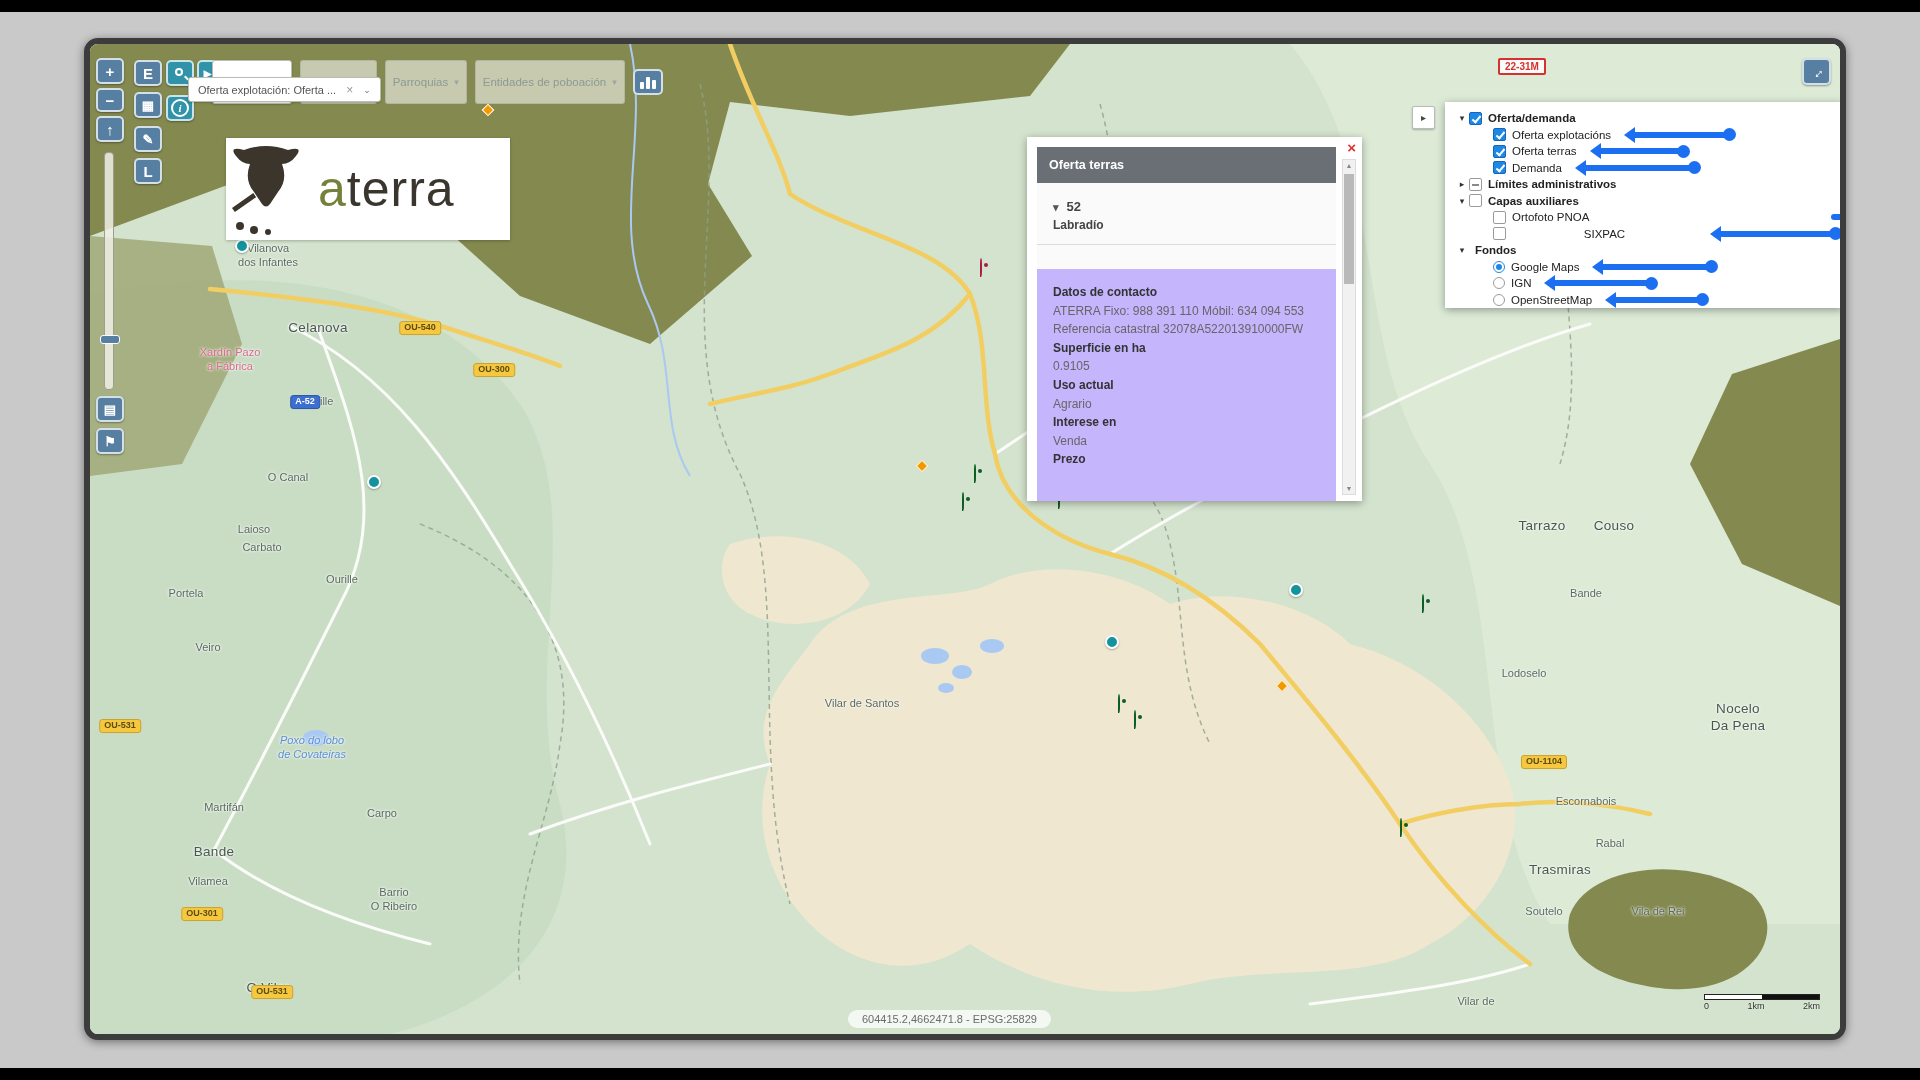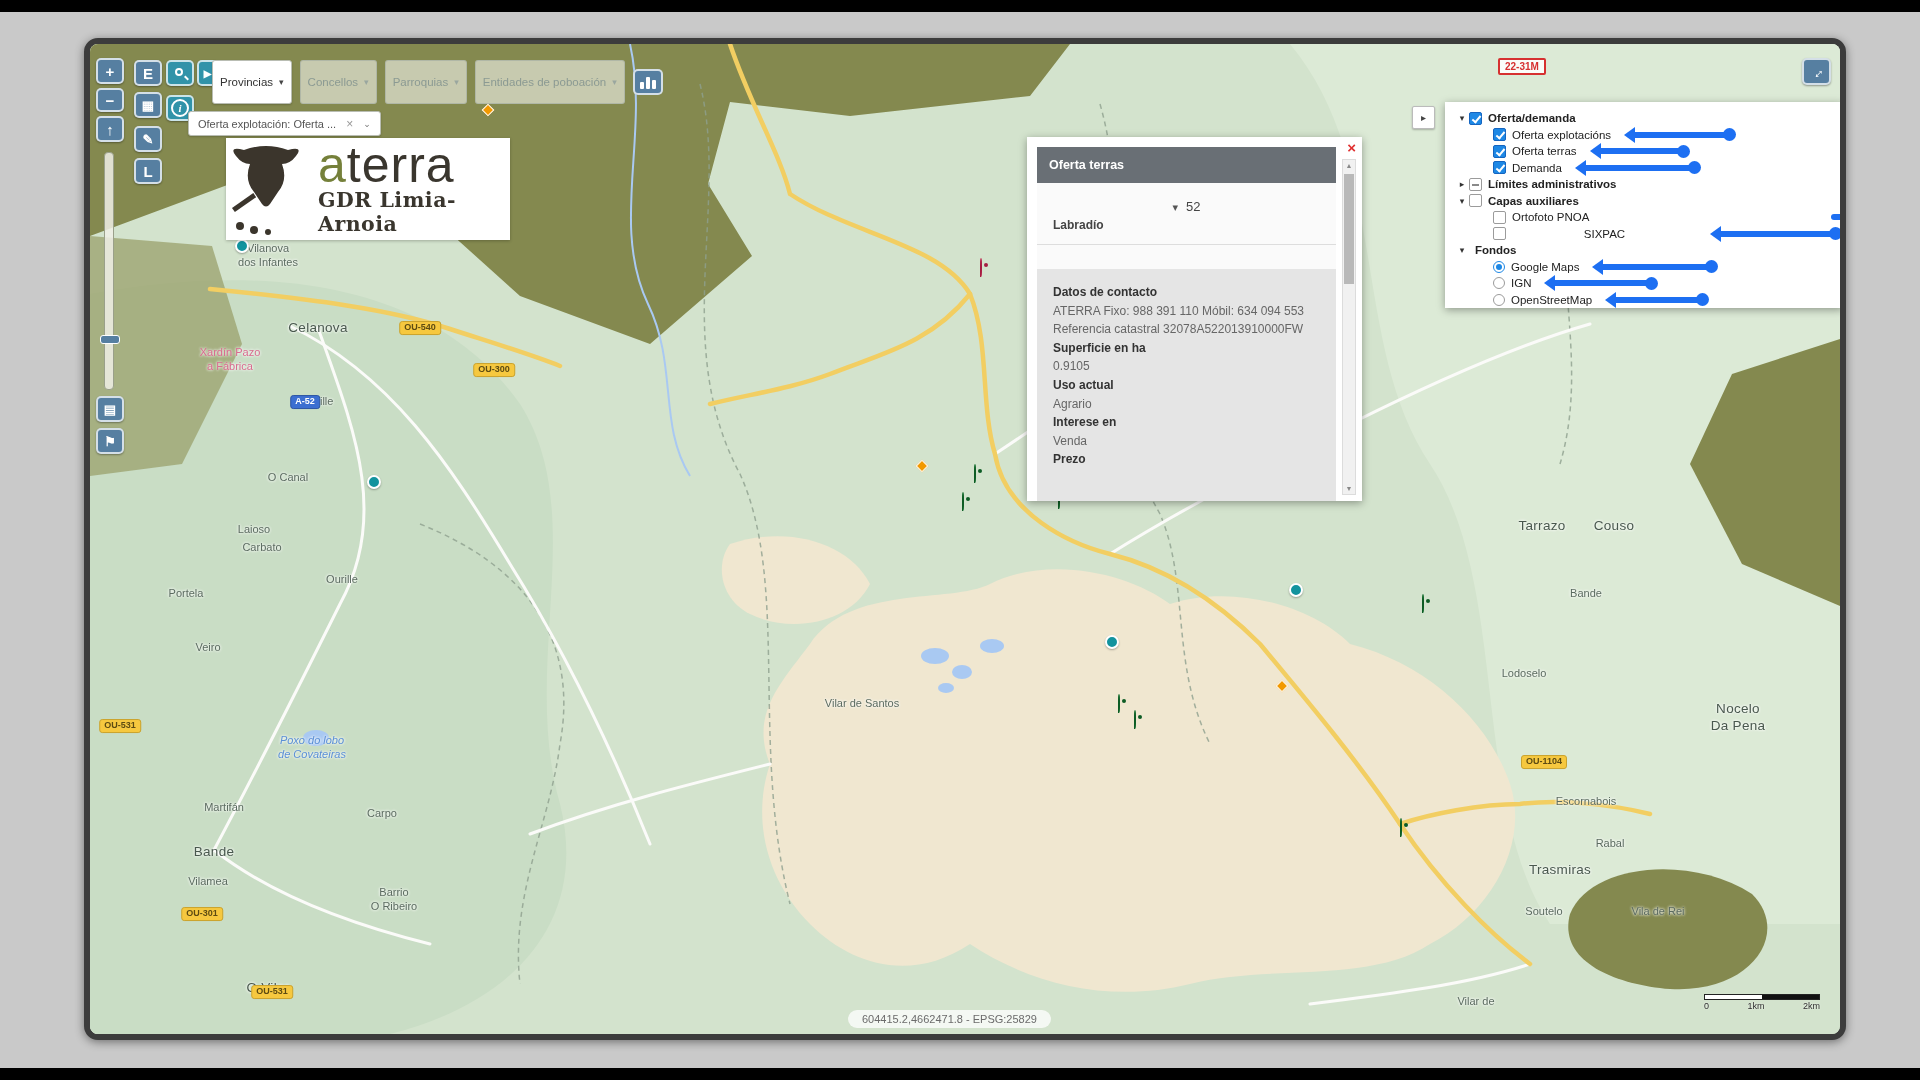--- a/index.html
+++ b/index.html
@@ -36,40 +36,40 @@
   .infodisc{width:18px;height:18px;border-radius:50%;border:2px solid #fff;display:flex;align-items:center;justify-content:center;font-size:11px;font-style:italic;font-family:"Liberation Serif",serif;}
 
   
   #dropdowns{position:absolute;left:122px;top:16px;display:flex;gap:8px;align-items:center;}
   .dd{height:44px;background:#fff;border:1px solid #b9bdb3;border-radius:3px;display:flex;align-items:center;gap:6px;padding:0 7px;font-size:11.5px;color:#333;cursor:pointer;box-shadow:0 1px 2px rgba(0,0,0,.2);}
   .dd .caret{font-size:9px;color:#444;}
   .dd.off{background:rgba(255,255,255,.55);color:#8b9a93;border-color:rgba(160,170,160,.6);box-shadow:none;}
   .dd.off .caret{color:#9aa79f;}
   #stats-btn{height:26px;width:30px;background:#567fa1;border:2px solid rgba(255,255,255,.75);border-radius:5px;display:flex;align-items:flex-end;justify-content:center;gap:2px;padding:4px 5px;cursor:pointer;}
   #stats-btn i{display:block;width:4px;background:#fff;border-radius:1px;}
-  #filterbar{position:absolute;left:98px;top:67px;height:25px;background:#fff;border:1px solid #b9bdb3;border-radius:3px;display:flex;align-items:center;gap:10px;padding:0 9px;font-size:11px;color:#555;box-shadow:0 1px 2px rgba(0,0,0,.2);cursor:pointer;}
+  #filterbar{position:absolute;left:98px;top:33px;height:25px;background:#fff;border:1px solid #b9bdb3;border-radius:3px;display:flex;align-items:center;gap:10px;padding:0 9px;font-size:11px;color:#555;box-shadow:0 1px 2px rgba(0,0,0,.2);cursor:pointer;}
   #filterbar .clear{color:#999;font-size:12px;cursor:pointer;}
   #filterbar .caret{font-size:9px;color:#777;}
 
   
   #logo{position:absolute;left:136px;top:94px;width:284px;height:102px;background:#fff;display:flex;align-items:center;padding:4px 10px 4px 0;box-shadow:0 1px 3px rgba(0,0,0,.25);}
   #logo .cow{width:92px;height:100%;flex:none;position:relative;}
   #logo .ttl{font-family:"DejaVu Serif","Liberation Serif",serif;font-size:50px;color:#3a362e;line-height:.9;letter-spacing:1px;}
   #logo .ttl .g{color:#75803a;}
   #logo .sub{font-family:"DejaVu Serif","Liberation Serif",serif;font-size:20.5px;color:#3a362e;font-weight:bold;letter-spacing:.5px;}
 
   
   #popup{position:absolute;left:937px;top:93px;width:335px;height:364px;background:#fff;box-shadow:0 2px 8px rgba(0,0,0,.35);}
   #popup .hdr{margin:10px 26px 0 10px;height:36px;background:#696f75;color:#fff;font-size:12.5px;font-weight:bold;display:flex;align-items:center;padding:0 12px;}
   #popup .close{position:absolute;right:6px;top:3px;color:#e03131;font-weight:bold;font-size:15px;line-height:1;cursor:pointer;}
   #popup .body{position:absolute;left:10px;right:26px;top:46px;bottom:0;background:#fafafa;overflow:hidden;}
-  #popup .idrow{padding:16px 16px 4px 16px;font-size:13px;font-weight:normal;color:#444;text-align:center;}
+  #popup .idrow{padding:16px 16px 4px 16px;font-size:13px;font-weight:bold;color:#444;}
   #popup .idrow .chev{font-size:11px;color:#555;margin-right:8px;}
   #popup .subt{padding:0 16px 12px 16px;font-size:12px;font-weight:bold;color:#444;border-bottom:1px solid #ddd;}
-  #popup .fields{padding:14px 16px;background:#e5e5e5;position:absolute;left:0;right:0;top:86px;bottom:0;}
+  #popup .fields{padding:14px 16px;background:#c4b5fd;position:absolute;left:0;right:0;top:86px;bottom:0;}
   .pf-label{font-size:12px;font-weight:bold;color:#333;line-height:1.55;}
   .pf-value{font-size:12px;color:#666;line-height:1.55;}
   #popup .sbar{position:absolute;right:6px;top:22px;bottom:6px;width:14px;background:#f1f1f1;border:1px solid #dcdcdc;}
   #popup .sbar .thumb{position:absolute;left:1px;right:1px;top:14px;height:110px;background:#b9b9b9;cursor:pointer;}
   #popup .sbar .ar{position:absolute;left:0;right:0;font-size:7px;color:#888;text-align:center;cursor:pointer;}
 
   
   #lpanel{position:absolute;left:1355px;top:58px;width:398px;height:206px;background:#fff;box-shadow:0 2px 8px rgba(0,0,0,.35);padding:8px 6px;overflow:hidden;}
   .lrow{display:flex;align-items:center;height:16.5px;font-size:11.5px;color:#222;cursor:pointer;}
   .lrow .lab{margin-left:6px;white-space:nowrap;}
@@ -283,21 +283,20 @@
           <svg width="92" height="96" viewBox="0 0 92 96">
             <path fill="#3b352c" d="M10,14 Q2,4 18,8 Q40,0 62,8 Q78,4 70,14 Q64,22 56,22 Q62,38 52,50 L44,62 Q40,67 36,62 L28,50 Q18,38 24,22 Q16,22 10,14 Z"></path>
             <rect x="6" y="66" width="26" height="5" fill="#3b352c" transform="rotate(-35 6 66)"></rect>
             <circle cx="14" cy="84" r="4" fill="#3b352c"></circle>
             <circle cx="28" cy="88" r="4" fill="#3b352c"></circle>
             <circle cx="42" cy="90" r="3" fill="#3b352c"></circle>
           </svg>
         </div>
         <div>
           <div class="ttl"><span class="g">a</span><span>terra</span></div>
-          <div class="sub">GDR Limia-Arnoia</div>
         </div>
       </div>
 
       <div id="popup">
         <span class="close">×</span>
         <div class="hdr">Oferta terras</div>
         <div class="body">
           <div class="idrow"><span class="chev">▾</span><span>52</span></div>
           <div class="subt">Labradío</div>
           <div class="fields" id="popup-fields">

